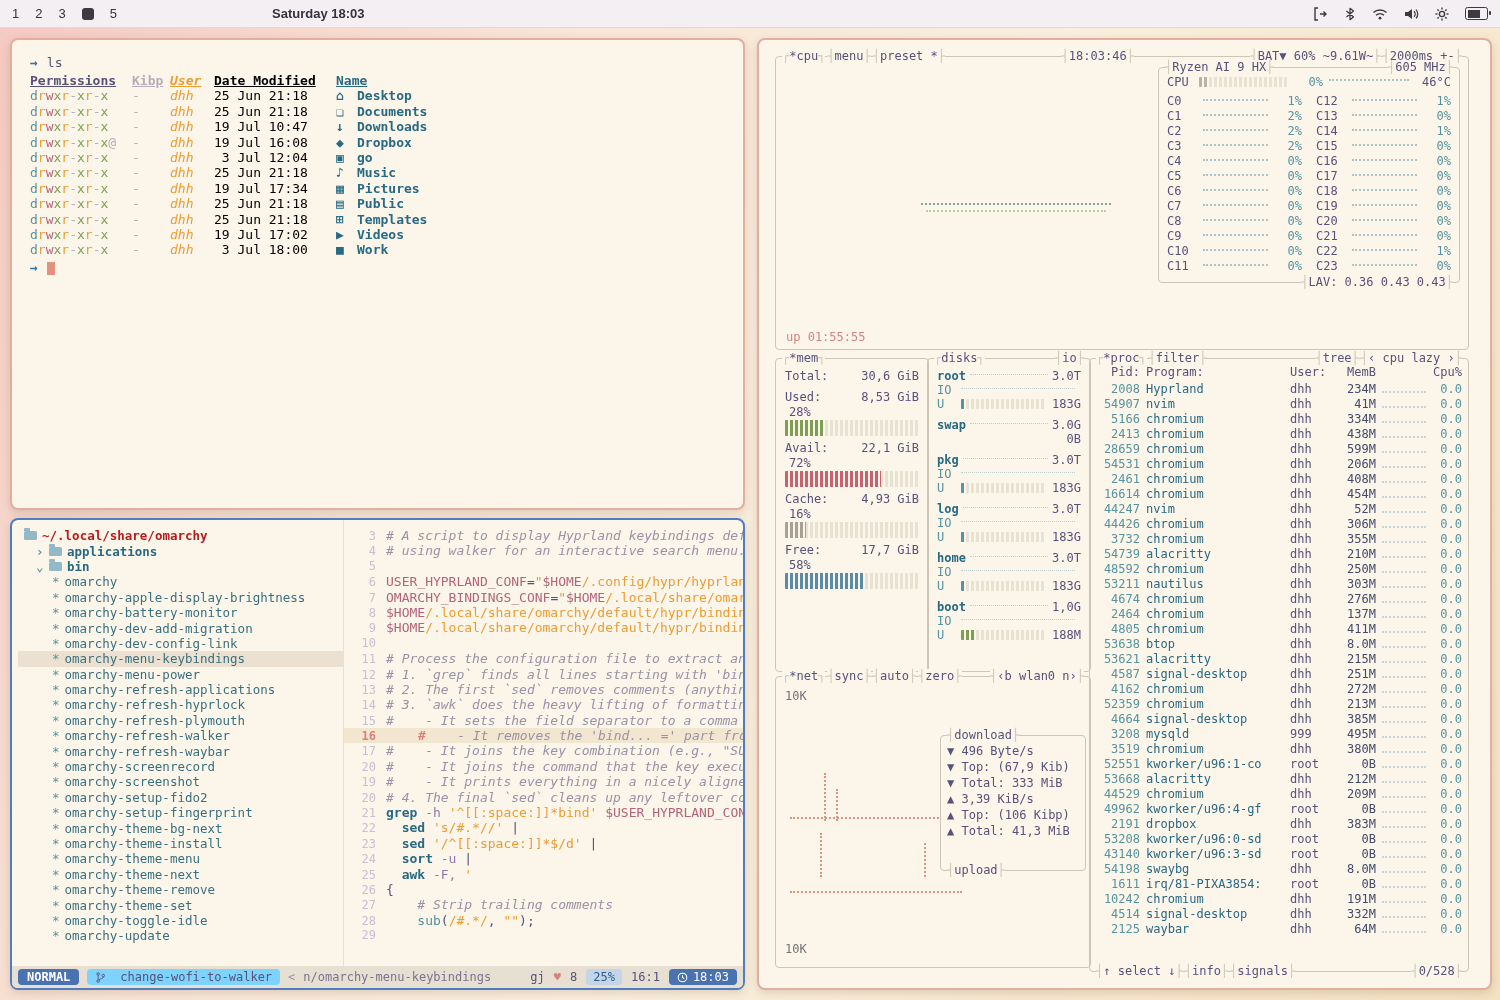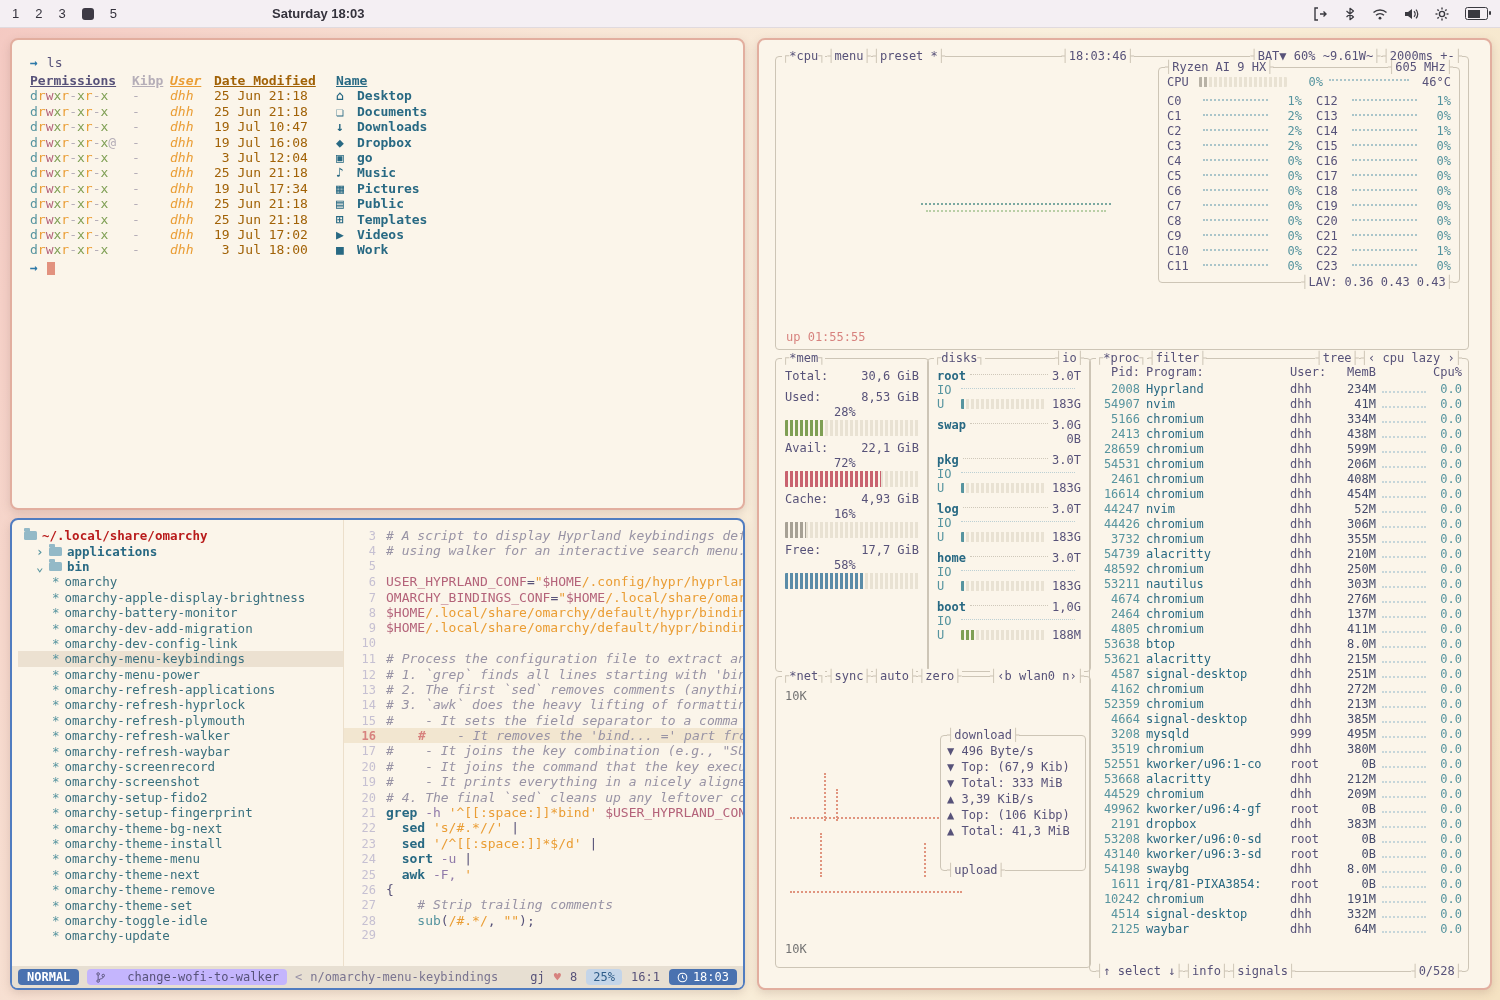--- a/index.html
+++ b/index.html
@@ -29,21 +29,21 @@
   .term{padding:14px 18px;font-size:13px;line-height:15.4px;color:#575279;}
   .prow{display:flex;align-items:center;gap:9px;height:17px;}
   .picon{color:#2d79a8;font-weight:bold;}
   .cursor{width:8px;height:13px;background:#e2927f;display:inline-block;}
   .ls-head,.ls-row{display:flex;white-space:pre;height:15.4px;align-items:baseline;}
   .ls-head{margin-top:2px;}
   .ls-head .col{color:#575279;font-weight:bold;text-decoration:underline;}
   .col.perm{width:102px;}
   .col.size{width:38px;color:#b5aeb8;}
   .col.user{width:44px;color:#ea9d34;font-style:italic;}
-  .col.date{width:122px;color:#a16207;}
+  .col.date{width:122px;color:#000000;}
   .col.name{color:#286983;font-weight:600;display:flex;gap:6px;}
   .ficon{width:15px;display:inline-block;}
   .pc-d{color:#56949f;} .pc-r{color:#ea9d34;} .pc-w{color:#b4637a;} .pc-x{color:#7f9f54;} .pc-m{color:#b5aeb8;}
   
   .nvim-body{display:flex;height:446px;}
   .tree{width:332px;padding:8px 0 0 6px;font-size:12.5px;border-right:1px solid #ecdfcb;overflow:hidden;box-sizing:border-box;}
   .tree-item{display:flex;align-items:center;gap:5px;height:15.4px;padding-left:34px;white-space:nowrap;color:#39707f;cursor:default;}
   .tree-item.k-root{padding-left:6px;color:#b91c1c;font-weight:bold;}
   .tree-item.k-folder,.tree-item.k-folder-open{padding-left:18px;color:#286983;font-weight:600;}
   .tree-item.sel{background:#ece1d1;}
@@ -62,21 +62,21 @@
   .sg-var{color:#b4637a;}
   .sg-kw{color:#286983;font-weight:600;}
   .sg-flag{color:#907aa9;}
   .sg-fn{color:#56949f;}
   .sg-op{color:#575279;}
   .sg-txt{color:#575279;}
   .sg-cur{color:#d7827e;font-weight:bold;}
   .statusline{height:22px;background:#e7dfd2;display:flex;align-items:center;gap:8px;padding:0 6px;
               font-size:12px;color:#575279;border-radius:0 0 5px 5px;}
   .chip-mode{background:#4a72b0;color:#fff;font-weight:bold;padding:1px 9px;border-radius:4px;}
-  .chip-branch{background:#c4b5fd;padding:1px 8px;border-radius:4px;display:inline-flex;gap:21px;align-items:center;}
+  .chip-branch{background:#7dd3fc;padding:1px 8px;border-radius:4px;display:inline-flex;gap:14px;align-items:center;}
   .file-sep{color:#9a94a8;}
   .file-label{color:#7a7490;}
   .sl-right{margin-left:auto;display:flex;align-items:center;gap:9px;}
   .heart{color:#d7827e;}
   .chip-pct{background:#c4d5e9;color:#2f5d8a;padding:1px 7px;border-radius:4px;}
   .chip-time{background:#4a72b0;color:#fff;padding:1px 8px;border-radius:4px;display:inline-flex;gap:5px;align-items:center;}
   
   .btop{position:relative;width:100%;height:100%;font-size:12px;line-height:15px;color:#575279;}
   .bbox{position:absolute;border:1px solid #cdc5b6;border-radius:4px;}
   .box-top,.box-bottom{position:absolute;left:6px;right:6px;display:flex;justify-content:space-between;z-index:2;}
@@ -98,21 +98,21 @@
   .cpu-meter{width:88px;margin-right:8px;flex:none;}
   .temp{color:#575279;width:36px;text-align:right;}
   .cores{display:grid;grid-template-columns:1fr 1fr;column-gap:14px;padding:2px 8px;}
   .core-row{display:flex;align-items:center;height:15px;}
   .core-l{width:30px;}
   .core-p{width:28px;text-align:right;color:#56949f;}
   .uptime{position:absolute;left:10px;bottom:4px;color:#d7827e;}
   #mem-box{left:16px;top:318px;width:152px;height:312px;}
   .mem-body{position:absolute;left:9px;right:9px;top:10px;bottom:8px;display:flex;flex-direction:column;gap:6px;}
   .mrow{display:flex;justify-content:space-between;height:15px;}
-  .mpct{height:15px;padding-left:4px;margin-left:45px;}
+  .mpct{height:15px;padding-left:4px;}
   .mstat .meter-track{height:16px;}
   #disks-box{left:168px;top:318px;width:162px;height:312px;}
   .disk-body{position:absolute;left:9px;right:9px;top:10px;bottom:8px;display:flex;flex-direction:column;gap:7px;}
   .drow{display:flex;align-items:center;height:14px;}
   .dname{color:#286983;font-weight:600;}
   .dlead{flex:1;border-bottom:1px dotted #cfc8ba;margin:0 4px 3px;}
   .dsize,.dused{color:#575279;margin-left:auto;}
   .dio{width:18px;color:#56949f;flex:none;}
   .dtrack{flex:1;margin:0 6px;height:10px;}
   #proc-box{left:330px;top:318px;width:378px;height:612px;}

